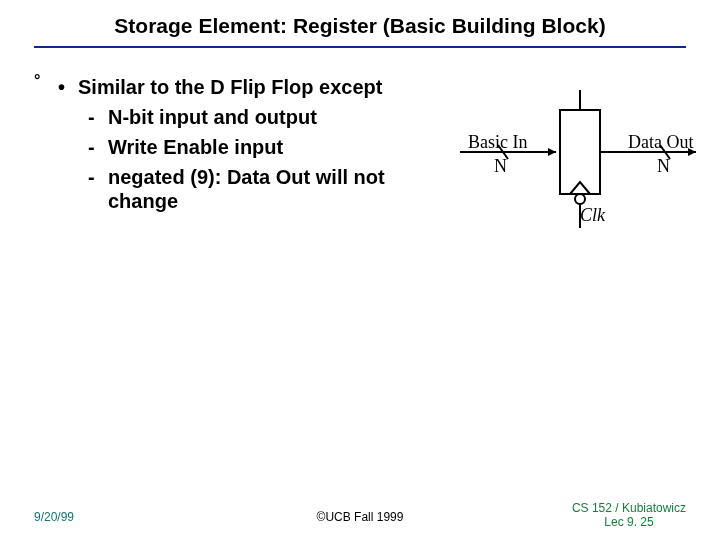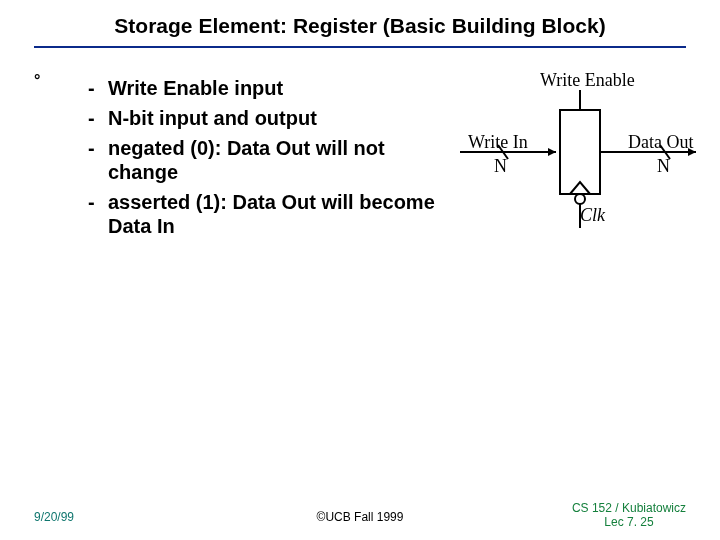--- a/index.html
+++ b/index.html
@@ -31,24 +31,24 @@
 <body>
 
 <div class="slide">
   <div class="title">Storage Element: Register (Basic Building Block)</div>
   <div class="title-underline"></div>
 
   <div class="content">
     <div class="lvl0">
       <span class="deg">°</span>
     </div>
+    <div class="lvl1"><span>Similar to the D Flip Flop except</span></div>
+    <div class="lvl2"><span>N-bit input and output</span></div>
     <div class="lvl2"><span>Write Enable input</span></div>
-    <div class="lvl2"><span>N-bit input and output</span></div>
-    <div class="lvl2"><span>negated  (0): Data Out will not change</span></div>
-    <div class="lvl2"><span>asserted (1): Data Out will become Data In</span></div>
+    <div class="lvl2"><span>negated  (9): Data Out will not change</span></div>
   </div>
 
   <div class="diagram">
     <svg width="240" height="200">
 
       <rect x="100" y="40" width="40" height="84" fill="none" stroke="#000" stroke-width="2"></rect>
 
       <line x1="120" y1="20" x2="120" y2="40" stroke="#000" stroke-width="2"></line>
 
       <line x1="0" y1="82" x2="96" y2="82" stroke="#000" stroke-width="2"></line>
@@ -60,29 +60,28 @@
       <polygon points="236,82 228,78 228,86" fill="#000"></polygon>
 
       <line x1="200" y1="75" x2="210" y2="89" stroke="#000" stroke-width="2"></line>
 
       <polyline points="110,124 120,112 130,124" fill="none" stroke="#000" stroke-width="2"></polyline>
 
       <circle cx="120" cy="129" r="5" fill="#fff" stroke="#000" stroke-width="2"></circle>
 
       <line x1="120" y1="134" x2="120" y2="158" stroke="#000" stroke-width="2"></line>
     </svg>
-    <div class="dlabel we">Write Enable</div>
-    <div class="dlabel din">Write In</div>
+    <div class="dlabel din">Basic In</div>
     <div class="dlabel dout">Data Out</div>
     <div class="dlabel nleft">N</div>
     <div class="dlabel nright">N</div>
     <div class="dlabel clk">Clk</div>
   </div>
 
   <div class="footer">
     <div class="f-date">9/20/99</div>
     <div class="f-center">©UCB Fall 1999</div>
     <div class="f-right">
       <span>CS 152 / Kubiatowicz</span><br>
-      <span>Lec 7. 25</span>
+      <span>Lec 9. 25</span>
     </div>
   </div>
 </div>
 
 </body></html>

